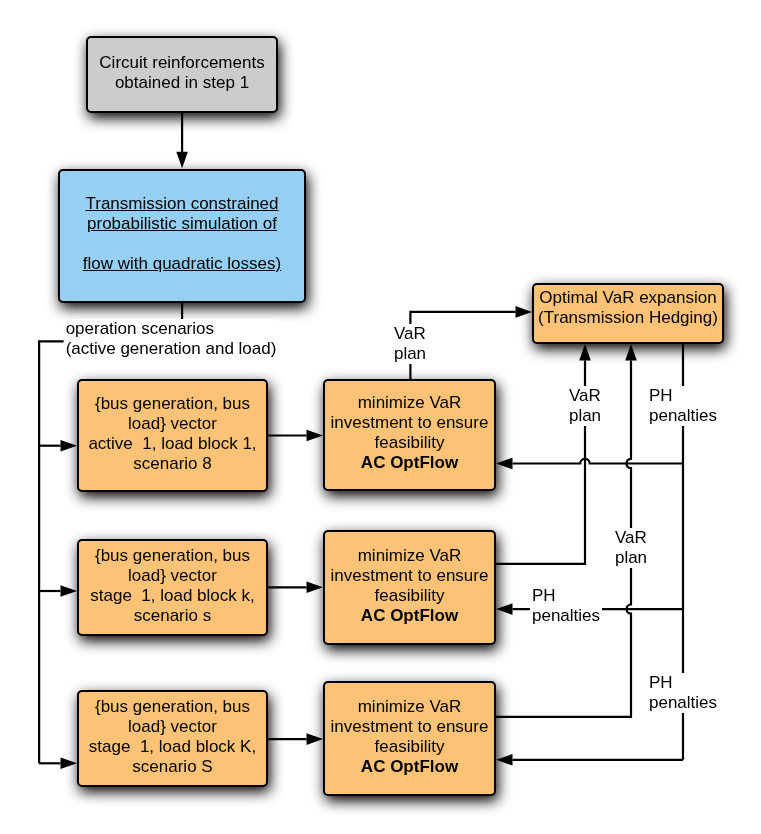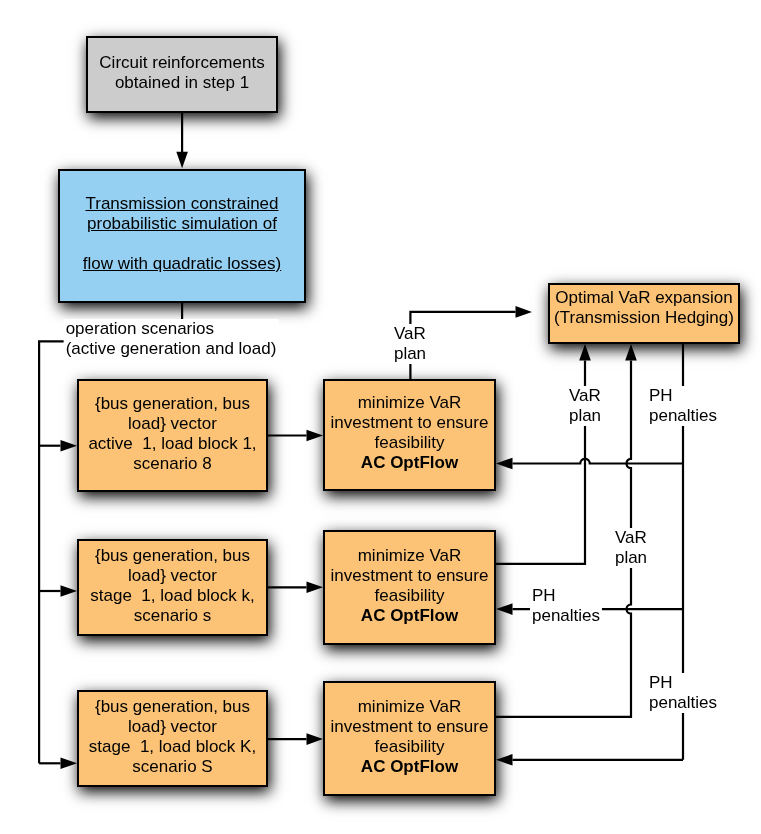--- a/index.html
+++ b/index.html
@@ -1,21 +1,21 @@
 <!DOCTYPE html>
 <html><head>
 <meta charset="utf-8">
 <style>
   html,body{margin:0;padding:0;background:#ffffff;}
   body{width:761px;height:834px;overflow:hidden;
        font-family:"Liberation Sans",sans-serif;}
   #diagram{position:relative;width:761px;height:834px;background:#ffffff;}
   #connector-layer{position:absolute;left:0;top:0;width:761px;height:834px;}
   .node{position:absolute;box-sizing:border-box;
-        border:2.3px solid #000000;border-radius:0;
+        border:2.3px solid #000000;border-radius:5px;
         display:flex;align-items:center;justify-content:center;
         text-align:center;font-size:17px;line-height:20px;color:#000000;
         box-shadow:2px 5px 14px rgba(0,0,0,1);}
   .node-text{position:relative;top:-2px;width:100%;white-space:pre;
              filter:opacity(1);}
   .node-text b{font-weight:bold;}
   .edge-label{position:absolute;background:#ffffff;color:#000000;
         font-size:17px;line-height:20px;text-align:left;white-space:nowrap;
         transform:translateX(-50%);padding:0 2px;filter:opacity(1);}
 </style>
@@ -54,21 +54,21 @@
     <path fill="none" stroke="#000000" stroke-width="2.2" stroke-linecap="butt" stroke-linejoin="miter" d="M683,759.8 L512.5,759.8"></path>
     <path fill="#000000" stroke="none" d="M496,759.8 L512.5,754.0 L512.5,765.5999999999999 Z"></path>
   </svg>
 
   <div class="node" style="left:86px;top:36px;width:192px;height:77px;background:#cccccc;">
     <div class="node-text" style="top:-2px"><span>Circuit reinforcements</span><br><span>obtained in step 1</span></div>
   </div>
   <div class="node" style="left:58px;top:169px;width:248px;height:134px;background:#95d0f2;text-decoration:underline;">
     <div class="node-text" style="top:-2px"><span>Transmission constrained</span><br><span>probabilistic simulation of</span><br><br><span>flow with quadratic losses)</span></div>
   </div>
-  <div class="node" style="left:532px;top:283px;width:192px;height:61px;background:#fcc376;margin-left:16px;">
+  <div class="node" style="left:532px;top:283px;width:192px;height:61px;background:#fcc376;">
     <div class="node-text" style="top:-6px"><span>Optimal VaR expansion</span><br><span>(Transmission Hedging)</span></div>
   </div>
   <div class="node" style="left:77px;top:379px;width:191px;height:113px;background:#fcc376;">
     <div class="node-text" style="top:-2px"><span>{bus generation, bus</span><br><span>load} vector</span><br><span>active  1, load block 1,</span><br><span>scenario 8</span></div>
   </div>
   <div class="node" style="left:77px;top:539px;width:191px;height:97px;background:#fcc376;">
     <div class="node-text" style="top:-2px"><span>{bus generation, bus</span><br><span>load} vector</span><br><span>stage  1, load block k,</span><br><span>scenario s</span></div>
   </div>
   <div class="node" style="left:77px;top:690px;width:191px;height:97px;background:#fcc376;">
     <div class="node-text" style="top:-2px"><span>{bus generation, bus</span><br><span>load} vector</span><br><span>stage  1, load block K,</span><br><span>scenario S</span></div>

